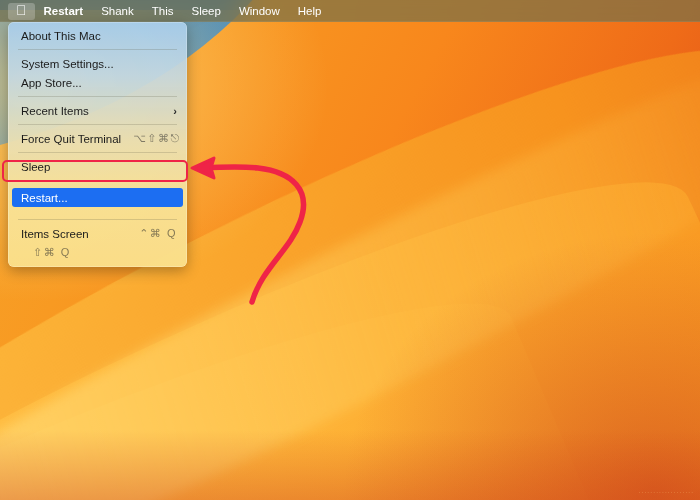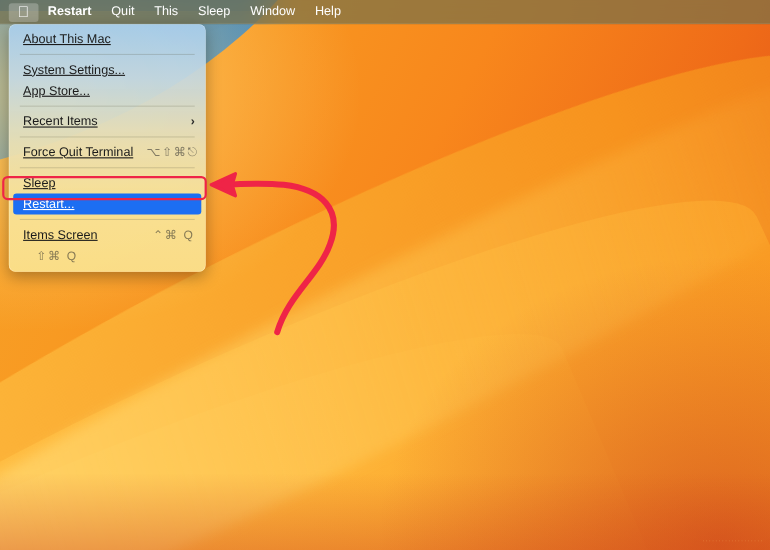--- a/index.html
+++ b/index.html
@@ -183,21 +183,21 @@
   .menu-row {
     position: relative;
     height: 19px;
     display: flex;
     align-items: center;
     padding: 0 10px 0 13px;
     font-size: 11.5px;
     color: #1b1b1b;
     white-space: nowrap;
   }
-  .menu-row .label { flex: 1 1 auto; text-decoration: underline; }
+  .menu-row .label { flex: 1 1 auto; }
   .menu-row .shortcut {
     flex: 0 0 auto;
     font-size: 11px;
     color: rgba(40,40,40,.55);
     letter-spacing: 1.5px;
     padding-left: 12px;
   }
   .menu-row .chev {
     flex: 0 0 auto;
     font-size: 11px;
@@ -205,21 +205,21 @@
     color: #2b2b2b;
   }
   .menu-sep {
     height: 1px;
     margin: 4px 10px 4px 10px;
     background: rgba(90,90,70,.22);
   }
   .menu-row.selected {
     background: #1c6ef2;
     color: #ffffff;
-    margin: 0 4px;
+    margin: 12px 4px;
     padding-left: 9px;
     border-radius: 3px;
   }
 
   
   #restart-annotation {
     position: absolute;
     left: 2px;
     top: 160px;
     width: 182px;
@@ -260,21 +260,21 @@
     <div class="wp-bottom-fade"></div>
   </div>
 
   <div id="watermark">···················</div>
 
   <div id="menubar">
     <div id="apple-menu-btn">
       <span class="apple-glyph"></span>
     </div>
     <div class="mb-item bold">Restart</div>
-    <div class="mb-item">Quit</div>
+    <div class="mb-item">Shank</div>
     <div class="mb-item">This</div>
     <div class="mb-item">Sleep</div>
     <div class="mb-item">Window</div>
     <div class="mb-item">Help</div>
   </div>
 
   <div id="apple-menu">
 
     <div class="menu-row">
       <span class="label">About This Mac</span>

